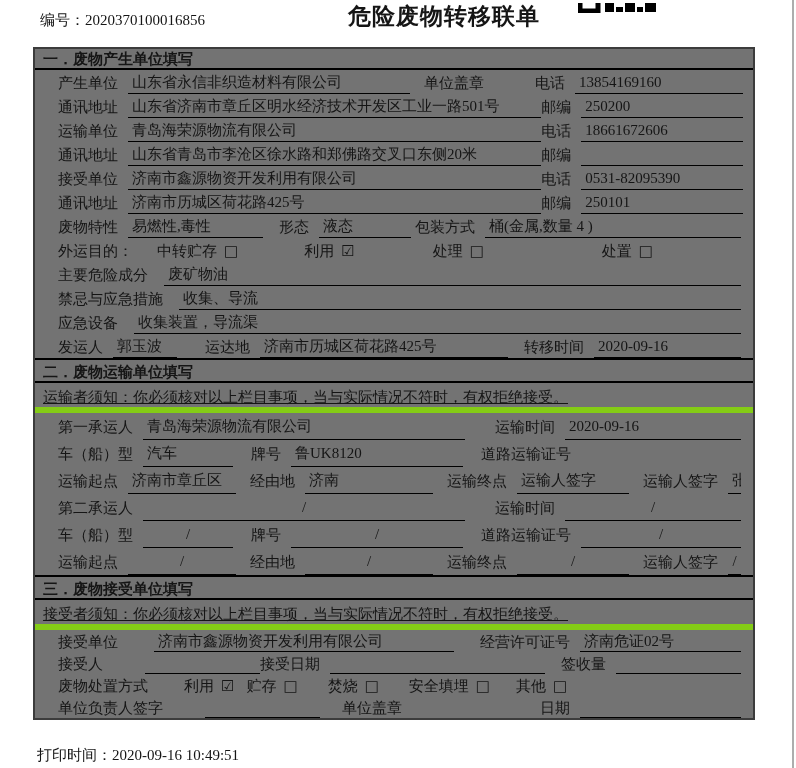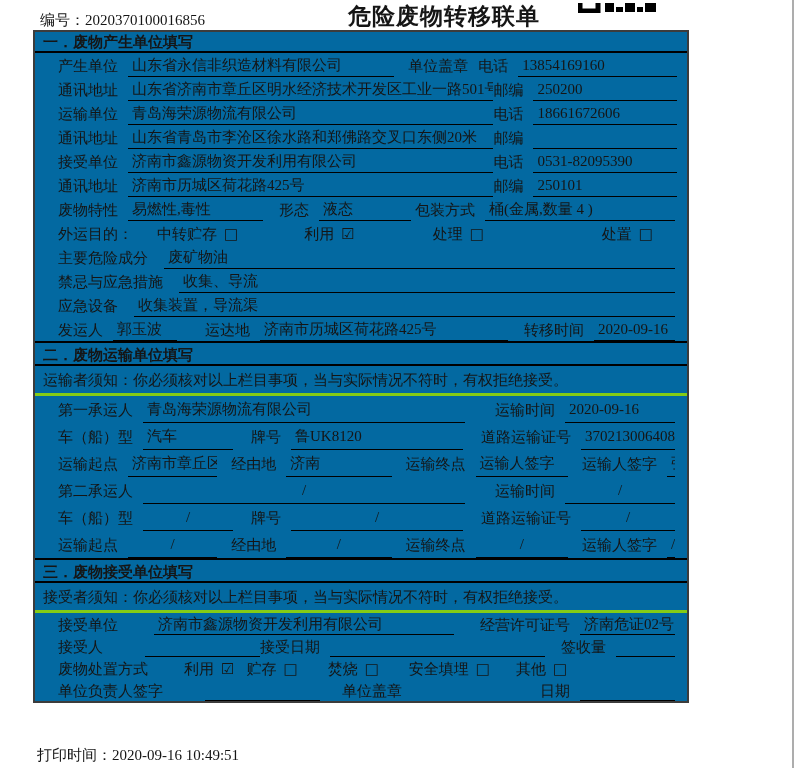--- a/index.html
+++ b/index.html
@@ -7,24 +7,24 @@
   body {
     width:796px; height:768px; background:#ffffff; color:#151515;
     font-family:"Liberation Serif","DejaVu Serif",serif;
     font-size:15px; position:relative; overflow:hidden;
   }
   .edge-line { position:absolute; right:2px; top:0; width:2px; height:768px; background:#adadad; }
   .serial { position:absolute; left:40px; top:11px; white-space:nowrap; }
   .form-title { position:absolute; left:0; right:0; top:1px; margin:0; text-align:center;
     font-size:23px; font-weight:bold; transform:translateX(46px); letter-spacing:1px; }
   .qr-frag { position:absolute; left:578px; top:0; }
-  .form { position:absolute; left:33px; top:30px; width:656px; border:2px solid #3c3c3c; background:#0369a1; }
+  .form { position:absolute; left:33px; top:47px; width:722px; border:2px solid #3c3c3c; background:#737373; }
   .sec-head { font-weight:bold; padding:0 8px; height:21px; line-height:20px; border-bottom:2px solid #000; white-space:nowrap; }
   .sec-head.mid { border-top:2px solid #000; height:25px; line-height:24px; }
-  .notice { height:30px; line-height:29px; padding:0 8px; border-bottom:3px solid #84cc16; white-space:nowrap; }
+  .notice { height:30px; line-height:29px; padding:0 8px; border-bottom:6px solid #84cc16; white-space:nowrap;text-decoration:underline; }
   .row { display:flex; align-items:flex-end; padding:0 10px 0 23px; height:24px; line-height:22px; }
   .s2 .row { height:27px; line-height:25px; }
   .s3 .row { height:22px; line-height:20px; }
   .lbl { white-space:nowrap; margin-right:10px; }
   .val { border-bottom:1px solid #000; white-space:nowrap; padding:0 4px; overflow:hidden; }
   .vf { flex:1; margin-right:2px; }
   .mla { margin-left:auto; }
   .c { text-align:center; }
   .chk { white-space:nowrap; }
   .box { font-family:"DejaVu Sans",sans-serif; font-size:15px; margin-left:7px; }
@@ -136,21 +136,20 @@
       <span class="val" style="width:322px">青岛海荣源物流有限公司</span>
       <span class="lbl" style="margin-left:30px">运输时间</span>
       <span class="val vf">2020-09-16</span>
     </div>
     <div class="row">
       <span class="lbl">车（船）型</span>
       <span class="val" style="width:90px">汽车</span>
       <span class="lbl" style="margin-left:18px">牌号</span>
       <span class="val" style="width:172px">鲁UK8120</span>
       <span class="lbl" style="margin-left:18px">道路运输证号</span>
-      <span class="val vf">370213006408</span>
     </div>
     <div class="row">
       <span class="lbl">运输起点</span>
       <span class="val" style="width:108px">济南市章丘区</span>
       <span class="lbl" style="margin-left:14px">经由地</span>
       <span class="val" style="width:128px">济南</span>
       <span class="lbl" style="margin-left:14px">运输终点</span>
       <span class="val" style="width:112px">运输人签字</span>
       <span class="lbl" style="margin-left:14px">运输人签字</span>
       <span class="val vf">张春雷</span>

